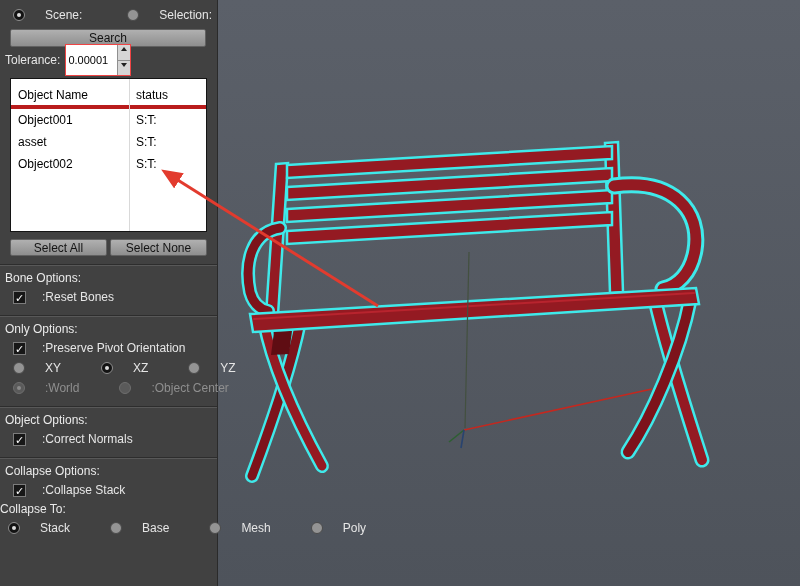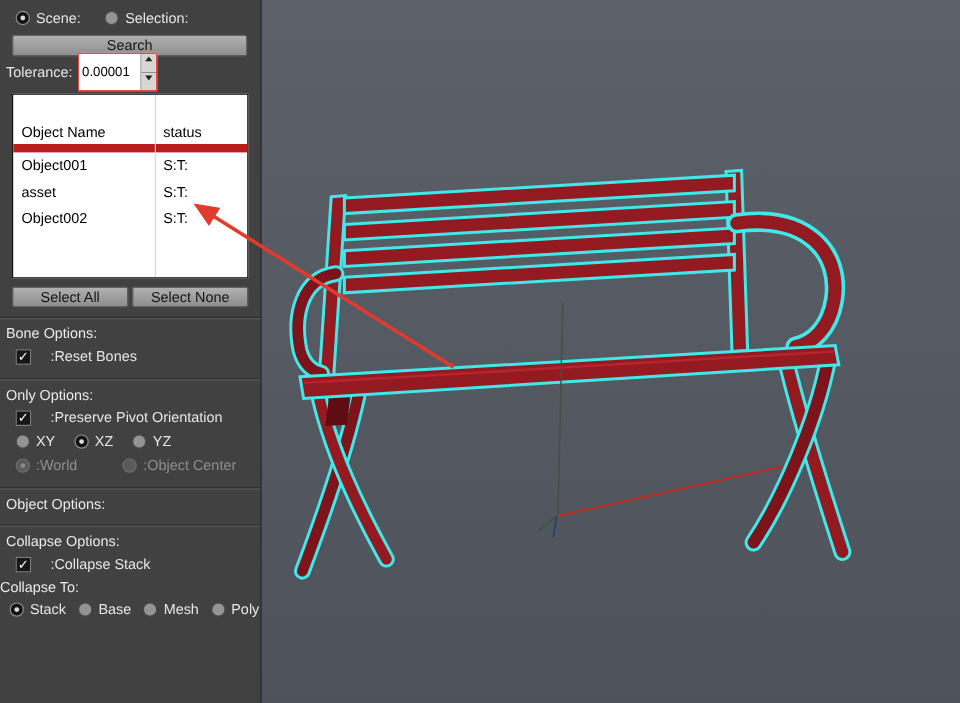--- a/index.html
+++ b/index.html
@@ -14,21 +14,21 @@
     background:var(--viewport-bg);position:relative;
   }
   
   .panel{
     width:218px;min-width:218px;height:586px;background:var(--panel-bg);
     border-right:1px solid #2a2a2a;padding-top:5px;position:relative;z-index:1;
   }
   .sec-title{padding:2px 5px;color:#eaeaea;}
   .row{display:flex;align-items:center;gap:16px;padding:2px 5px 2px 13px;height:20px;}
   .row.indent{padding-left:37px;}
-  .row.radios{gap:5px;}
+  .row.radios{gap:20px;}
   .radio{
     width:12px;height:12px;border-radius:50%;background:#949494;
     border:1px solid #4a4a4a;position:relative;flex:none;cursor:pointer;
   }
   .radio.selected{background:#131313;border-color:#8f8f8f;}
   .radio.selected::after{
     content:"";position:absolute;left:3px;top:3px;width:4px;height:4px;
     border-radius:50%;background:#dcdcdc;
   }
   .radio.disabled{background:#5a5a5a;border-color:#6e6e6e;}
@@ -65,22 +65,22 @@
   }
   .tri-up::after{top:2px;border-bottom:4px solid #222;}
   .tri-down::after{top:2px;border-top:4px solid #222;}
   
   .listbox{
     margin:7px 10px 0 10px;height:154px;background:#fff;border:1px solid #141414;
     position:relative;color:#000;overflow:hidden;
   }
   .listbox .col-div{position:absolute;left:118px;top:0;bottom:0;width:1px;background:#d9d9d9;}
   .list-header{
-    display:grid;grid-template-columns:118px 1fr;height:48px;align-items:end;
-    padding-bottom:3px;border-bottom:7px solid #b91c1c;
+    display:grid;grid-template-columns:118px 1fr;height:30px;align-items:end;
+    padding-bottom:3px;border-bottom:4px solid #b91c1c;
   }
   .list-header span{padding-left:7px;}
   .list-row{display:grid;grid-template-columns:118px 1fr;height:22px;align-items:center;cursor:pointer;}
   .list-row span{padding-left:7px;}
   .sel-btn-row{display:flex;gap:3px;margin:7px 10px 0 10px;}
   .sel-btn-row .btn{flex:1;height:17px;}
   .divider{height:2px;border-top:1px solid #2d2d2d;border-bottom:1px solid #585858;margin:8px 0 3px 0;}
   
   .viewport{
     flex:1;height:586px;position:relative;
@@ -170,20 +170,24 @@
   <div class="row radios">
     <span class="radio disabled selected"></span>
     <span class="lbl dim">:World</span>
     <span style="width:28px"></span>
     <span class="radio disabled"></span>
     <span class="lbl dim">:Object Center</span>
   </div>
 
   <div class="divider"></div>
   <div class="sec-title">Object Options:</div>
+  <div class="row">
+    <span class="checkbox checked"></span>
+    <span class="lbl">:Correct Normals</span>
+  </div>
 
   <div class="divider"></div>
   <div class="sec-title">Collapse Options:</div>
   <div class="row">
     <span class="checkbox checked"></span>
     <span class="lbl">:Collapse Stack</span>
   </div>
   <div class="sec-title" style="padding-left:0">Collapse To:</div>
   <div class="row radios" style="padding-left:8px">
     <span class="radio selected"></span>

